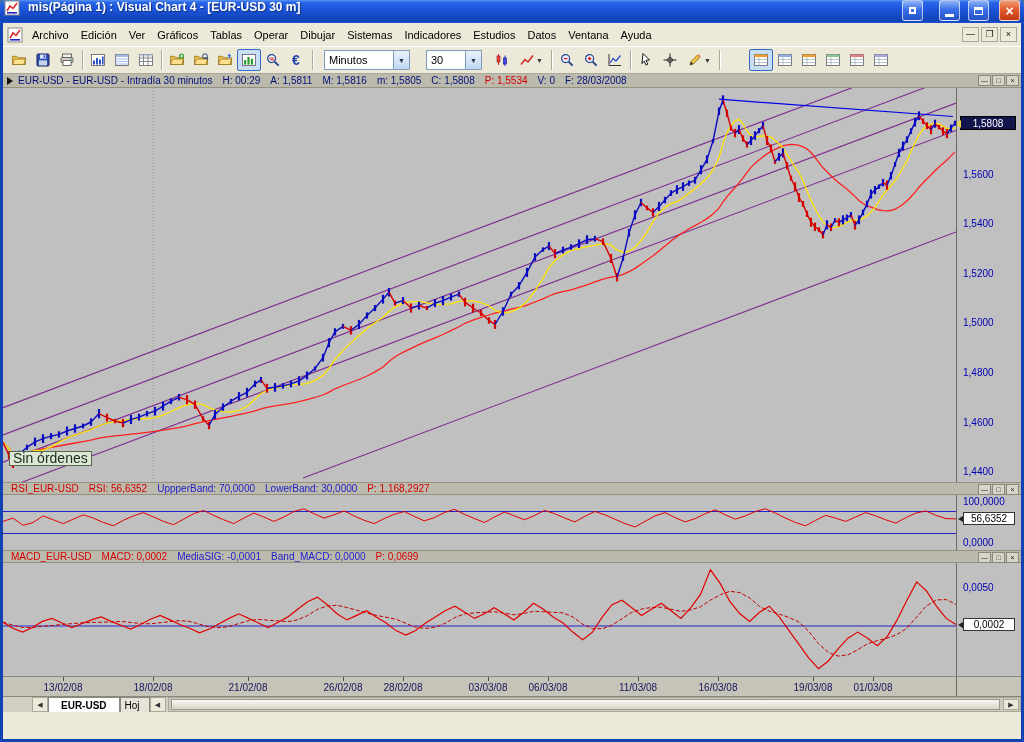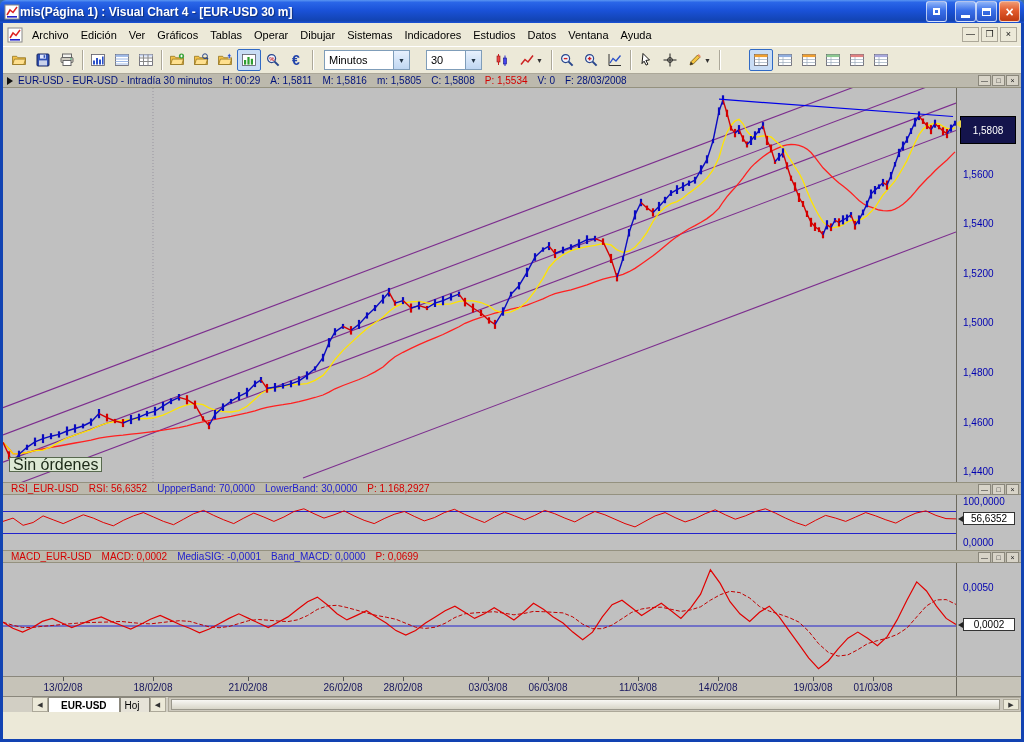--- a/index.html
+++ b/index.html
@@ -2,21 +2,21 @@
 <html><head>
 <meta charset="utf-8">
 <style>
   * { box-sizing: border-box; margin:0; padding:0; }
   html,body { width:1024px; height:742px; overflow:hidden; }
   body { font-family:"Liberation Sans", sans-serif; background:#3a6ea5; }
   .window { width:1024px; height:742px; display:flex; flex-direction:column; }
 
   
   .titlebar { height:23px; background:linear-gradient(180deg,#5a96f2 0%,#2a66e8 10%,#1a52d8 45%,#1243b2 90%,#1a52d8 100%);
-    display:flex; align-items:center; padding:0 4px 0 4px; gap:0; border-radius:6px 6px 0 0; }
+    display:flex; padding:0 4px 0 4px; gap:8px; border-radius:6px 6px 0 0; }
   .titlebar .app-ic { width:16px; height:16px; flex:0 0 auto; }
   .title-text { color:#fff; font-weight:bold; font-size:12px; text-shadow:1px 1px 1px #10307a; flex:1;
     white-space:nowrap; overflow:hidden; }
   .tb-btn { width:21px; height:21px; border-radius:3px; border:1px solid rgba(255,255,255,.65);
     background:linear-gradient(180deg,#8fb4f8,#3a6fe8 45%,#2552c8); display:flex; align-items:center; justify-content:center; cursor:default; }
   .tb-btn.extra { margin-right:8px; }
   .tb-btn.close { background:linear-gradient(180deg,#f09a72,#e25b2d 45%,#c03a10); margin-left:2px; }
   .g-min { width:9px; height:3px; background:#fff; margin-top:10px; }
   .g-max { width:9px; height:8px; border:1px solid #fff; border-top:3px solid #fff; }
   .g-sq  { width:7px; height:7px; border:2px solid #fff; background:transparent; }
@@ -59,30 +59,30 @@
   .hdr-arrow { width:0; height:0; border-top:4px solid transparent; border-bottom:4px solid transparent; border-left:6px solid #111; margin:0 5px 0 2px; }
   .panel-ctrls { position:absolute; right:2px; top:1px; display:flex; gap:1px; }
   .pc-btn { width:13px; height:11px; background:#d8d4c8; border:1px solid #8a877b; font-size:7px; line-height:7px;
     display:flex; align-items:center; justify-content:center; color:#222; }
 
   .prow { display:flex; }
   .plot { width:953px; position:relative; background:#c0c0c0; overflow:hidden; }
   .plot svg { position:absolute; left:0; top:0; }
   .axis { width:65px; border-left:1px solid #6c695e; position:relative; background:#c0c0c0; font-size:10px; color:#0000b0; overflow:hidden; }
   .axis-label { position:absolute; left:6px; white-space:nowrap; }
-  .price-box { position:absolute; left:3px; width:56px; height:28px; background:#14144c; border:1px solid #000;
+  .price-box { position:absolute; left:3px; width:56px; height:14px; background:#14144c; border:1px solid #000;
     color:#fff; font-size:10px; display:flex; align-items:center; justify-content:center; }
   .price-box::before { content:""; position:absolute; left:-6px; top:3px; width:0; height:0;
     border-top:4px solid transparent; border-bottom:4px solid transparent; border-right:6px solid #e8d44a; }
   .val-box { position:absolute; left:6px; width:52px; height:13px; background:#fff; border:1px solid #333;
     color:#000; font-size:10px; display:flex; align-items:center; justify-content:center; }
   .val-box::before { content:""; position:absolute; left:-6px; top:3px; width:0; height:0;
     border-top:3px solid transparent; border-bottom:3px solid transparent; border-right:5px solid #222; }
-  .sin-ordenes { position:absolute; left:6px; bottom:10px; background:#dce8d4; border:1px solid #57684e;
-    font-size:16px; color:#1c2a18; padding:0 3px; line-height:13px; }
+  .sin-ordenes { position:absolute; left:6px; bottom:16px; background:#dce8d4; border:1px solid #57684e;
+    font-size:14px; color:#1c2a18; padding:0 3px; line-height:13px; }
 
   
   .date-row { height:20px; display:flex; background:#c6c3b8; border-top:1px solid #8a877c; }
   .date-plot { width:953px; position:relative; font-size:10px; color:#16165e; }
   .date-label { position:absolute; top:5px; transform:translateX(-50%); white-space:nowrap; }
   .date-tick { position:absolute; top:0; width:1px; height:4px; background:#555; }
   .date-corner { width:65px; border-left:1px solid #6c695e; }
 
   
   .tabs-row { height:16px; display:flex; align-items:stretch; background:#d2cfc4; border-top:1px solid #8a877c; font-size:10px;padding-left:29px; }
@@ -837,21 +837,21 @@
             <div class="date-label" style="left: 340px;">26/02/08</div>
             <div class="date-tick" style="left: 400px;"></div>
             <div class="date-label" style="left: 400px;">28/02/08</div>
             <div class="date-tick" style="left: 485px;"></div>
             <div class="date-label" style="left: 485px;">03/03/08</div>
             <div class="date-tick" style="left: 545px;"></div>
             <div class="date-label" style="left: 545px;">06/03/08</div>
             <div class="date-tick" style="left: 635px;"></div>
             <div class="date-label" style="left: 635px;">11/03/08</div>
             <div class="date-tick" style="left: 715px;"></div>
-            <div class="date-label" style="left: 715px;">14/02/08</div>
+            <div class="date-label" style="left: 715px;">16/03/08</div>
             <div class="date-tick" style="left: 810px;"></div>
             <div class="date-label" style="left: 810px;">19/03/08</div>
             <div class="date-tick" style="left: 870px;"></div>
             <div class="date-label" style="left: 870px;">01/03/08</div>
           </div>
         <div class="date-corner"></div>
       </div>
 
       <div class="tabs-row">
         <span class="nav-btn">◀</span>

